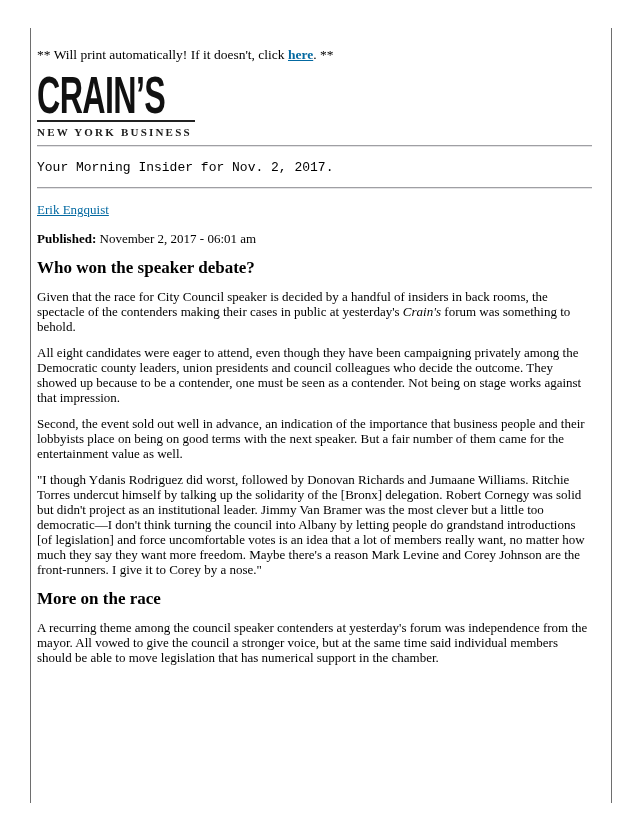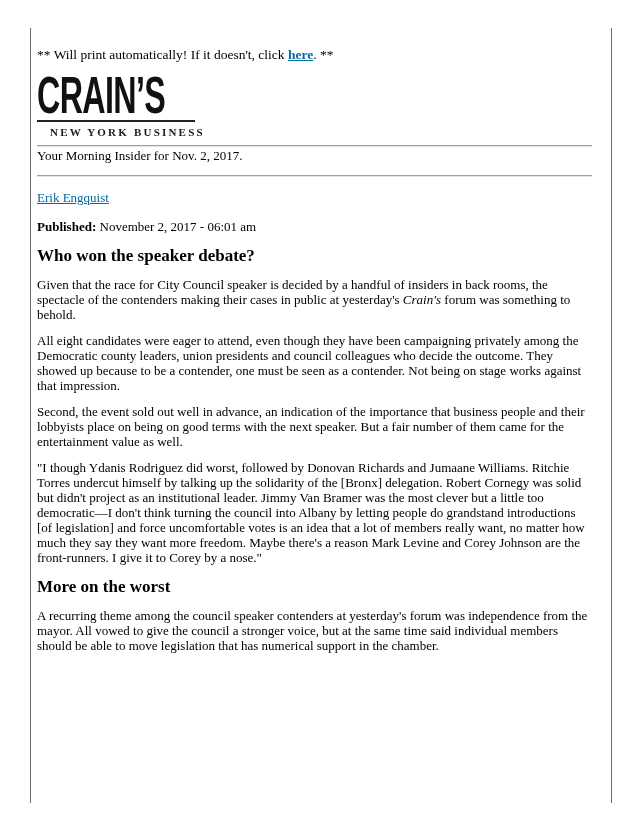--- a/index.html
+++ b/index.html
@@ -53,21 +53,20 @@
     background: #222222;
     margin-top: 3px;
   }
   .brand-tagline {
     margin-top: 4px;
     font-size: 11px;
     font-weight: bold;
     letter-spacing: 2.2px;
     color: #1c1c1c;
     white-space: nowrap;
-    margin-left: 13px;
   }
   .rule {
     border: none;
     border-top: 1px solid #9f9fa3;
     border-bottom: 1px solid #e3e3e5;
     height: 0;
     margin: 0;
   }
   .rule-top { margin-top: 7px; }
   .rule-deck { margin-top: 12px; }
@@ -79,23 +78,24 @@
   }
   .headline {
     margin-top: 16px;
     font-size: 26px;
     line-height: 34px;
     font-weight: bold;
     letter-spacing: -0.8px;
     white-space: pre-line;
   }
   .deck {
-    margin-top: 1px;
+    margin-top: 13px;
     font-size: 13px;
     line-height: 15px;
+    font-family: Liberation Mono, monospace;
   }
   .byline {
     margin-top: 13px;
     font-size: 13px;
     line-height: 15px;
   }
   .published {
     margin-top: 14px;
     font-size: 13px;
     line-height: 15px;
@@ -143,17 +143,17 @@
 
   <p class="para"><span>Given that the race for City Council speaker is decided by a handful of insiders in back rooms, the spectacle of the contenders making their cases in public at yesterday's </span><span class="italic">Crain's</span><span> forum was something to behold.</span></p>
 
   <p class="para">All eight candidates were eager to attend, even though they have been campaigning privately among the Democratic county leaders, union presidents and council colleagues who decide the outcome. They showed up because to be a contender, one must be seen as a contender. Not being on stage works against that impression.</p>
 
   <p class="para">Second, the event sold out well in advance, an indication of the importance that business people and their lobbyists place on being on good terms with the next speaker. But a fair number of them came for the entertainment value as well.</p>
 
 
   <p class="para">"I though Ydanis Rodriguez did worst, followed by Donovan Richards and Jumaane Williams. Ritchie Torres undercut himself by talking up the solidarity of the [Bronx] delegation. Robert Cornegy was solid but didn't project as an institutional leader. Jimmy Van Bramer was the most clever but a little too democratic—I don't think turning the council into Albany by letting people do grandstand introductions [of legislation] and force uncomfortable votes is an idea that a lot of members really want, no matter how much they say they want more freedom. Maybe there's a reason Mark Levine and Corey Johnson are the front-runners. I give it to Corey by a nose."</p>
 
-  <h3 class="section-heading">More on the worst</h3>
+  <h3 class="section-heading">More on the race</h3>
 
   <p class="para">A recurring theme among the council speaker contenders at yesterday's forum was independence from the mayor. All vowed to give the council a stronger voice, but at the same time said individual members should be able to move legislation that has numerical support in the chamber.</p>
 
 </div>
 
 </body></html>

